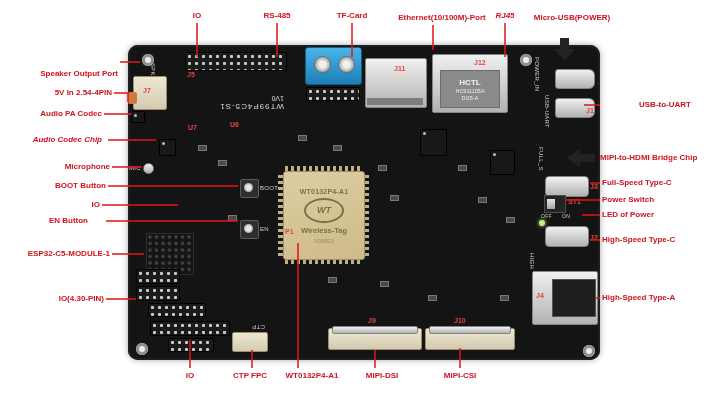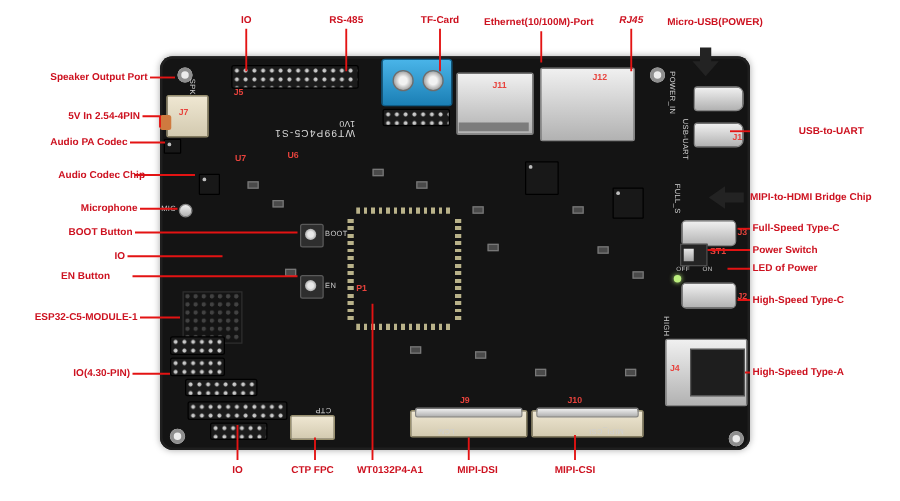--- a/index.html
+++ b/index.html
@@ -74,20 +74,25 @@
     <div style="position:absolute;left:177px;top:2px;width:55px;height:36px;border-radius:3px;background:linear-gradient(180deg,#49b4e8,#1b7fb5);border:1px solid #0f5c86;"></div>
     <div class="screw" style="left:186px;top:11px;"></div>
     <div class="screw" style="left:210px;top:11px;"></div>
     <div class="hdr" style="left:178px;top:42px;width:52px;height:12px;"></div>
 
     <div class="metal" style="left:237px;top:13px;width:60px;height:48px;"></div>
     <div style="position:absolute;left:239px;top:53px;width:56px;height:7px;background:#7c7c7c;"></div>
     <div class="rs" style="left:266px;top:20px;">J11</div>
 
     <div class="metal" style="left:304px;top:9px;width:74px;height:57px;"></div>
+    <div style="position:absolute;left:312px;top:25px;width:58px;height:36px;background:#8a8a8a;border:1px solid #6d6d6d;display:flex;flex-direction:column;align-items:center;justify-content:center;gap:1px;">
+      <span style="font-size:8px;font-weight:bold;color:#f4f4f4;">HCTL</span>
+      <span style="font-size:5.5px;color:#efefef;">HC911105A</span>
+      <span style="font-size:5.5px;color:#efefef;">DG5-A</span>
+    </div>
     <div class="rs" style="left:346px;top:14px;">J12</div>
     <div class="chip" style="left:292px;top:84px;width:25px;height:25px;">
         <i></i>
       </div>
 
     <div class="ws v" style="left:406px;top:12px;height:36px;">POWER_IN</div>
     <div class="metal" style="left:427px;top:24px;width:38px;height:18px;border-radius:3px 6px 6px 3px;"></div>
     <div class="ws v" style="left:416px;top:50px;height:40px;">USB-UART</div>
     <div class="metal" style="left:427px;top:53px;width:38px;height:18px;border-radius:3px 6px 6px 3px;"></div>
     <div class="rs" style="left:458px;top:62px;">J1</div>
@@ -111,20 +116,26 @@
     <div class="ws" style="left:132px;top:140px;">BOOT</div>
     <div class="tact" style="left:112px;top:175px;">
         <i></i>
       </div>
     <div class="ws" style="left:132px;top:181px;">EN</div>
 
     <div class="pins" style="left:157px;top:121px;width:76px;"></div>
     <div class="pins" style="left:157px;top:214px;width:76px;"></div>
     <div class="pinsv" style="left:150px;top:128px;height:83px;"></div>
     <div class="pinsv" style="left:236px;top:128px;height:83px;"></div>
+    <div class="module">
+      <span class="model">WT0132P4-A1</span>
+      <span class="logo">WT</span>
+      <span class="brand">Wireless-Tag</span>
+      <span class="code">N96B23</span>
+    </div>
     <div class="rs" style="left:157px;top:183px;z-index:5;">P1</div>
 
     <div class="c5area"></div>
 
     <div class="hdr" style="left:8px;top:224px;width:42px;height:13px;"></div>
     <div class="hdr" style="left:8px;top:241px;width:42px;height:13px;"></div>
     <div class="hdr" style="left:20px;top:258px;width:56px;height:12px;"></div>
     <div class="hdr" style="left:22px;top:276px;width:78px;height:13px;"></div>
     <div class="hdr" style="left:40px;top:293px;width:44px;height:12px;"></div>
 
@@ -208,28 +219,28 @@
       <path d="M375,368 V350"></path>
         <path d="M460,368 V348"></path>
     </g>
     <path d="M560,38 h9 v11 h6 l-10.5,12 -10.5,-12 h6 z" fill="#232323"></path>
     <path d="M595,154 h-15 v-5 l-13,9 13,9 v-5 h15 z" fill="#232323"></path>
   </svg>
 
   <div class="co cc" style="left:197px;top:12px;">IO</div>
   <div class="co cc" style="left:277px;top:12px;">RS-485</div>
   <div class="co cc" style="left:352px;top:12px;">TF-Card</div>
-  <div class="co cc" style="left:431px;top:14px;">Ethernet(10/100M)-Port</div>
+  <div class="co cc" style="left:442px;top:14px;">Ethernet(10/100M)-Port</div>
   <div class="co cc" style="left:505px;top:12px;font-style:italic;">RJ45</div>
   <div class="co cc" style="left:572px;top:14px;text-align:right;">Micro-USB(POWER)</div>
 
-  <div class="co" style="right:602px;top:58px;margin-left:31px;">Speaker Output Port</div>
+  <div class="co" style="right:602px;top:70px;margin-left:31px;">Speaker Output Port</div>
   <div class="co" style="right:608px;top:89px;">5V In 2.54-4PIN</div>
   <div class="co" style="right:618px;top:110px;">Audio PA Codec</div>
-  <div class="co" style="right:604px;top:136px;">Audio Codec Chip</div>
+  <div class="co" style="right:618px;top:136px;font-style:italic;">Audio Codec Chip</div>
   <div class="co" style="right:610px;top:163px;">Microphone</div>
   <div class="co" style="right:614px;top:182px;padding-left:36px;">BOOT Button</div>
   <div class="co" style="right:620px;top:201px;">IO</div>
   <div class="co" style="right:632px;top:217px;">EN Button</div>
   <div class="co" style="right:610px;top:250px;">ESP32-C5-MODULE-1</div>
   <div class="co" style="right:616px;top:295px;">IO(4.30-PIN)</div>
 
   <div class="co" style="left:602px;top:101px;margin-left:37px;">USB-to-UART</div>
   <div class="co" style="left:600px;top:154px;">MIPI-to-HDMI Bridge Chip</div>
   <div class="co" style="left:602px;top:179px;">Full-Speed Type-C</div>

